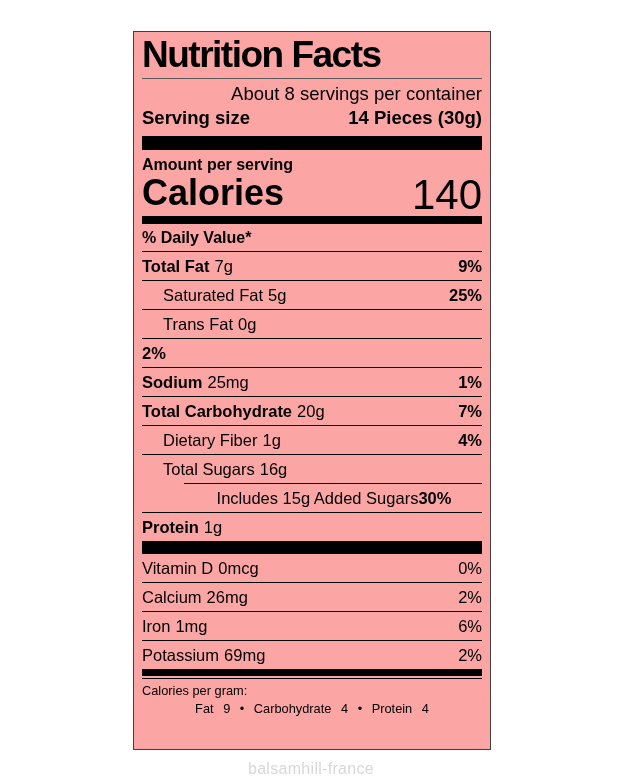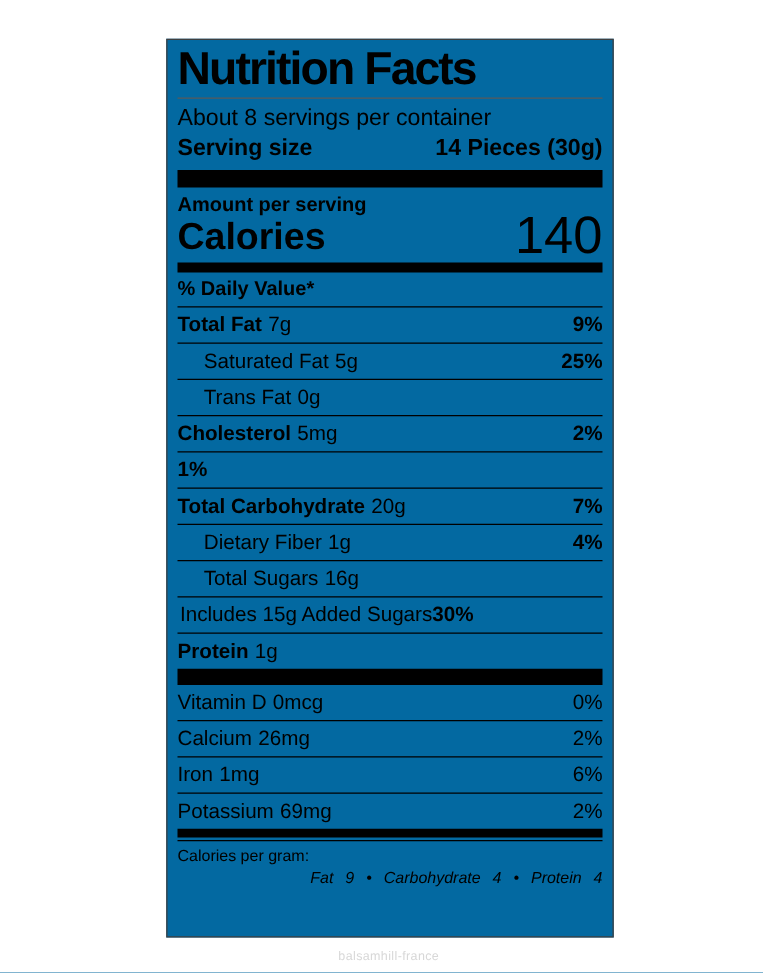--- a/index.html
+++ b/index.html
@@ -3,75 +3,75 @@
 <meta charset="utf-8">
 <style>
   html,body{margin:0;padding:0;}
   body{
     width:622px;height:778px;background:#ffffff;position:relative;
     font-family:"Liberation Sans", sans-serif;color:#000;
     -webkit-font-smoothing:antialiased;
   }
   .nf-label{
     position:absolute;left:133px;top:31px;width:358px;height:719px;
-    box-sizing:border-box;border:1.5px solid #3f3f3f;background:#0369a1;
+    box-sizing:border-box;border:1.5px solid #3f3f3f;background:#fca5a5;
     padding:3px 8px 6px 8px;
   }
   .nf-title{
     font-size:37px;font-weight:bold;letter-spacing:-1.5px;line-height:1.08;
     white-space:nowrap;
   }
   .hr-thin{height:1px;background:#000;margin:2px 0 0 0;}
   .hr-gray{height:1px;background:#5a5a5a;margin:3px 0 1px 0;}
-  .servings-line{font-size:18.5px;padding:3px 0 1px 0;}
+  .servings-line{font-size:18.5px;padding:3px 0 1px 0;text-align:right;}
   .serving-size-row{
     display:flex;justify-content:space-between;font-weight:bold;
     font-size:18.5px;padding:1px 0 7px 0;
   }
   .bar{background:#000;}
   .bar-14{height:14px;}
   .bar-13{height:13px;}
   .bar-8{height:8px;}
   .bar-7{height:7px;}
   .amount-block{
     display:flex;justify-content:space-between;align-items:flex-end;
     padding:5px 0 4px 0;
     gap:36px;
   }
   .aps{font-size:16px;font-weight:bold;line-height:1.2;}
-  .calories-word{font-size:30px;font-weight:bold;line-height:1.05;}
+  .calories-word{font-size:36px;font-weight:bold;line-height:1.05;}
   .calories-num{font-size:42px;font-weight:normal;line-height:0.82;margin-left:32px;}
   .dv-header{
     text-align:left;font-weight:bold;font-size:16px;
     padding:5px 0 4px 0;border-bottom:1px solid #000;
   }
   .row{
     display:flex;justify-content:space-between;align-items:baseline;
     font-size:16.5px;padding:5px 0 4px 0;border-top:1px solid #000;
   }
   .row.first{border-top:0;gap:32px;}
   .row .n{font-weight:normal;}
   .row .n.b{font-weight:bold;}
   .row .a{margin-left:5px;}
   .main .dv{font-weight:bold;}
   .vits .dv{font-weight:normal;}
   .ind1{padding-left:21px;}
   .row.includes{border-top:0;padding:0;}
   .includes-inner{
-    flex:1;display:flex;justify-content:flex-start;
+    margin-left:42px;flex:1;display:flex;justify-content:center;
     align-items:baseline;border-top:1px solid #000;padding:5px 0 4px 2px;
   }
   .footnote{
     font-size:12.8px;line-height:1.3;padding:5px 2px 7px 0;
   }
   .cpg{font-size:12.8px;padding-top:4px;line-height:1.3;}
-  .cpg-values{text-align:right;word-spacing:6px;padding-top:1px;font-style:italic;}
+  .cpg-values{text-align:center;word-spacing:6px;padding-top:1px;}
   .watermark{
     position:absolute;left:50%;top:760px;transform:translateX(-50%);
-    font-size:10px;color:#d8d8d8;letter-spacing:0.3px;
+    font-size:16px;color:#d8d8d8;letter-spacing:0.3px;
   }
 </style>
 </head>
 <body>
 
 <div class="nf-label">
 
   <div class="nf-title">Nutrition Facts</div>
   <div class="hr-gray"></div>
 
@@ -106,25 +106,25 @@
       <span><span class="n">Saturated Fat</span><span class="a">5g</span></span>
       <span class="dv">25%</span>
     </div>
 
     <div class="row ind1">
       <span><span class="n">Trans Fat</span><span class="a">0g</span></span>
       <span class="dv"></span>
     </div>
 
     <div class="row">
-      <span><span class="n b">Cholesterol</span><span class="a">5mg</span></span>
       <span class="dv">2%</span>
     </div>
 
     <div class="row">
+      <span><span class="n b">Sodium</span><span class="a">25mg</span></span>
       <span class="dv">1%</span>
     </div>
 
     <div class="row">
       <span><span class="n b">Total Carbohydrate</span><span class="a">20g</span></span>
       <span class="dv">7%</span>
     </div>
 
     <div class="row ind1">
       <span><span class="n">Dietary Fiber</span><span class="a">1g</span></span>

